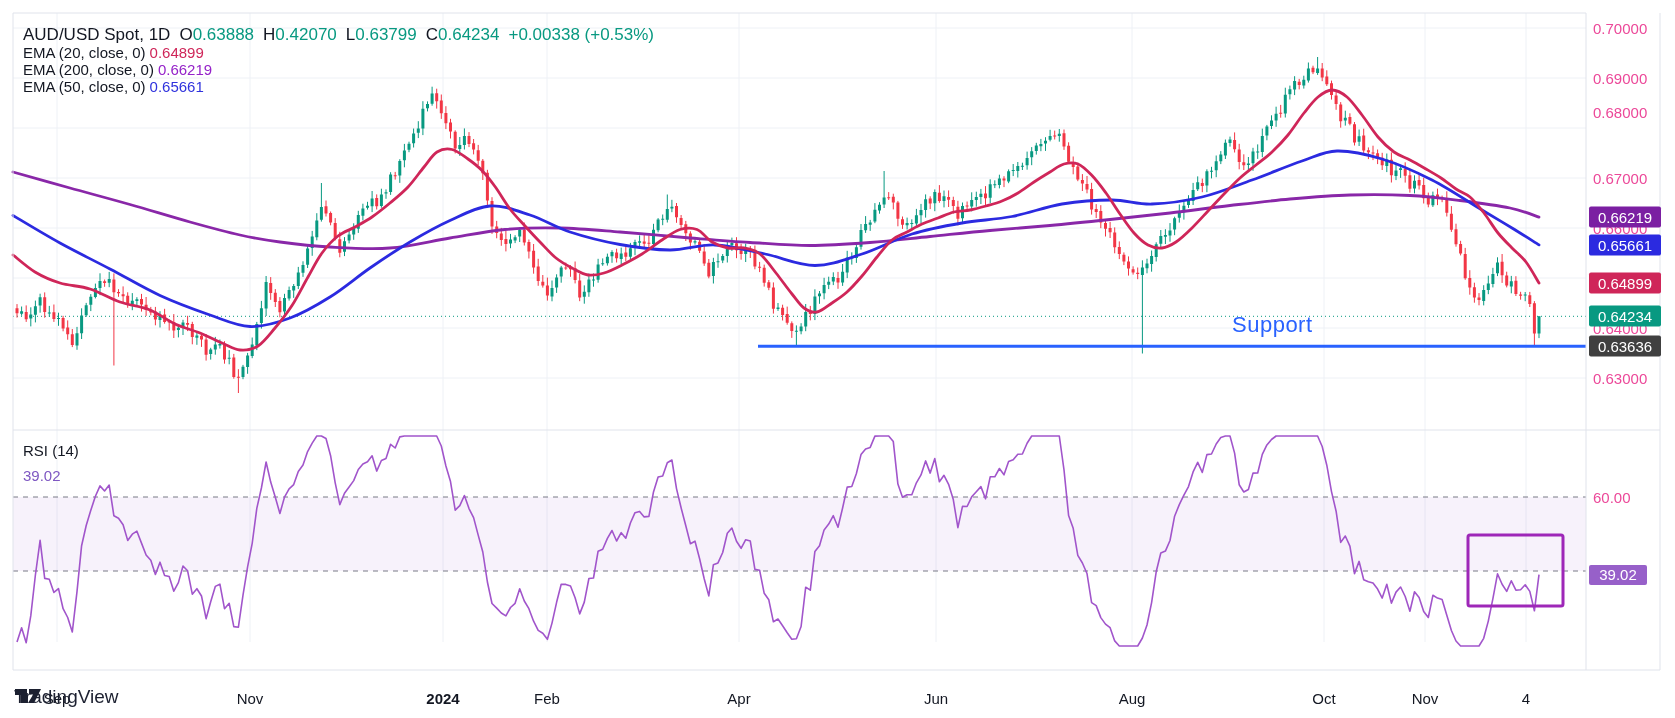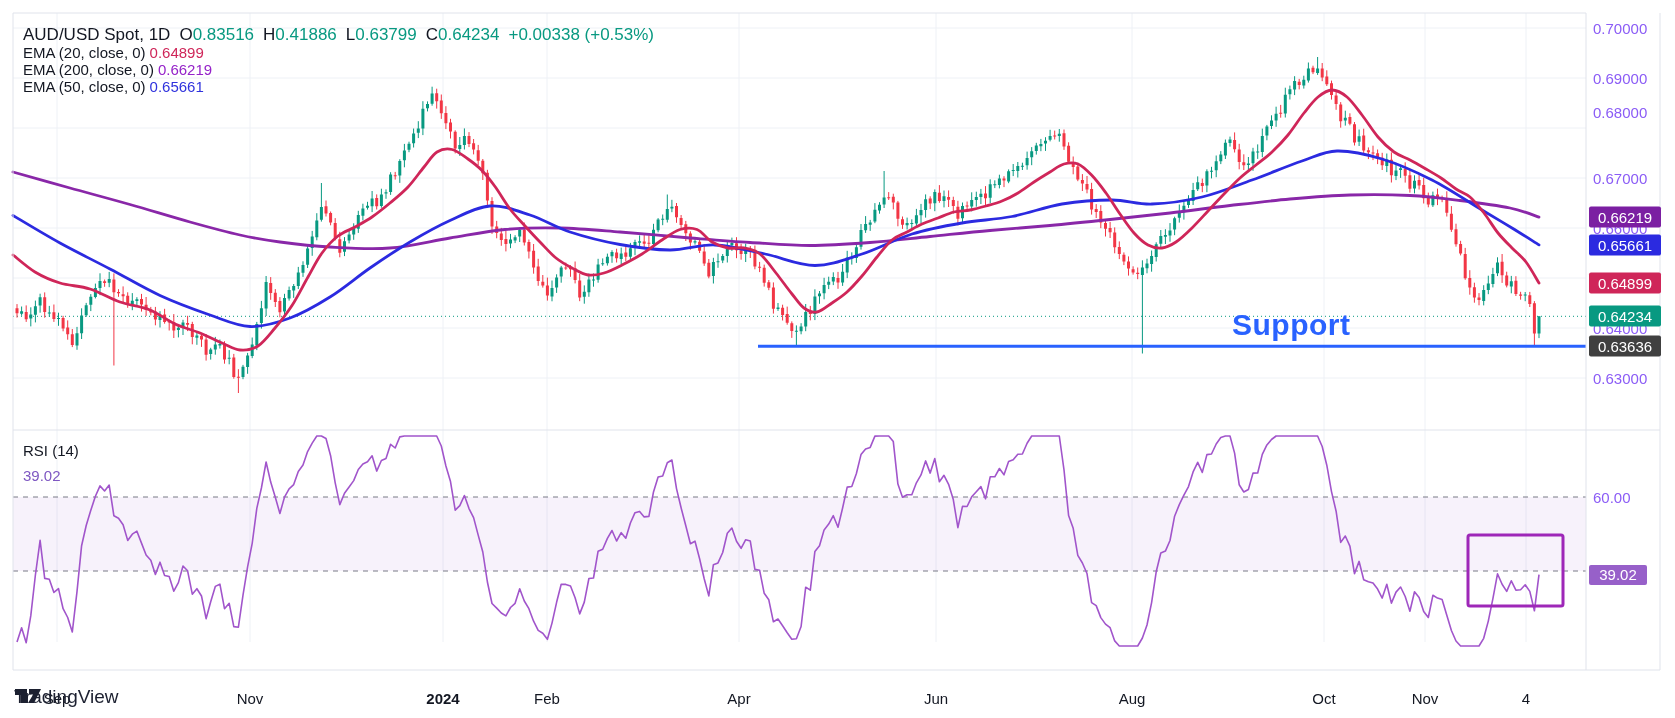--- a/index.html
+++ b/index.html
@@ -12,22 +12,22 @@
   .c-dark{color:#131722;}
   .c-up{color:#089981;}
   .c-e20{color:#cf2659;}
   .c-e200{color:#9522c9;}
   .c-e50{color:#2f32dd;}
   .ohlc-item{display:flex;}
   .rsi-legend{position:absolute;left:23px;top:443px;z-index:30;display:flex;gap:9px;
               font-size:15px;line-height:16px;flex-direction:column;}
   .rsi-val{color:#7e57c2;}
   #support-label{position:absolute;left:1232px;top:309px;z-index:25;color:#2962ff;
-                 font-size:30px;line-height:32px;font-weight:700;letter-spacing:0.5px;}
-  .tick{position:absolute;left:1593px;transform:translateY(-50%);font-size:15px;color:#8b5cf6;z-index:5;white-space:nowrap;}
+                 font-size:22px;line-height:32px;font-weight:400;letter-spacing:0.5px;}
+  .tick{position:absolute;left:1593px;transform:translateY(-50%);font-size:15px;color:#ec4899;z-index:5;white-space:nowrap;}
   .badge{position:absolute;left:1589px;width:72px;height:21px;transform:translateY(-50%);
          border-radius:2px;color:#ffffff;font-size:15px;line-height:21px;text-align:center;
          z-index:10;font-weight:500;white-space:nowrap;}
   .badge-rsi{width:58px;height:20px;line-height:20px;}
   .tlabel{position:absolute;top:648px;transform:translateX(-50%);font-size:15px;color:#131722;z-index:5;margin-top:42px;}
   .tlabel.bold{font-weight:700;}
   .logo{position:absolute;left:14px;top:686px;display:flex;align-items:center;gap:6px;z-index:30;cursor:pointer;}
   .logo-text{font-size:19px;font-weight:500;color:#1c2030;}
 </style>
 </head>
@@ -73,25 +73,25 @@
       <line x1="1660" y1="13" x2="1660" y2="670" stroke="#e0e3eb"></line>
       <line x1="13" y1="430" x2="1660" y2="430" stroke="#e0e3eb"></line>
       <line x1="13" y1="670" x2="1660" y2="670" stroke="#e0e3eb"></line>
     </svg>
 
   <div class="legend">
     <div class="legend-row1">
       <span class="c-dark">AUD/USD Spot, 1D</span>
       <span class="ohlc-item">
           <span class="c-dark">O</span>
-          <span class="c-up">0.83516</span>
+          <span class="c-up">0.63888</span>
         </span>
       <span class="ohlc-item">
           <span class="c-dark">H</span>
-          <span class="c-up">0.41886</span>
+          <span class="c-up">0.42070</span>
         </span>
       <span class="ohlc-item">
           <span class="c-dark">L</span>
           <span class="c-up">0.63799</span>
         </span>
       <span class="ohlc-item">
           <span class="c-dark">C</span>
           <span class="c-up">0.64234</span>
         </span>
       <span class="c-up">+0.00338 (+0.53%)</span>

